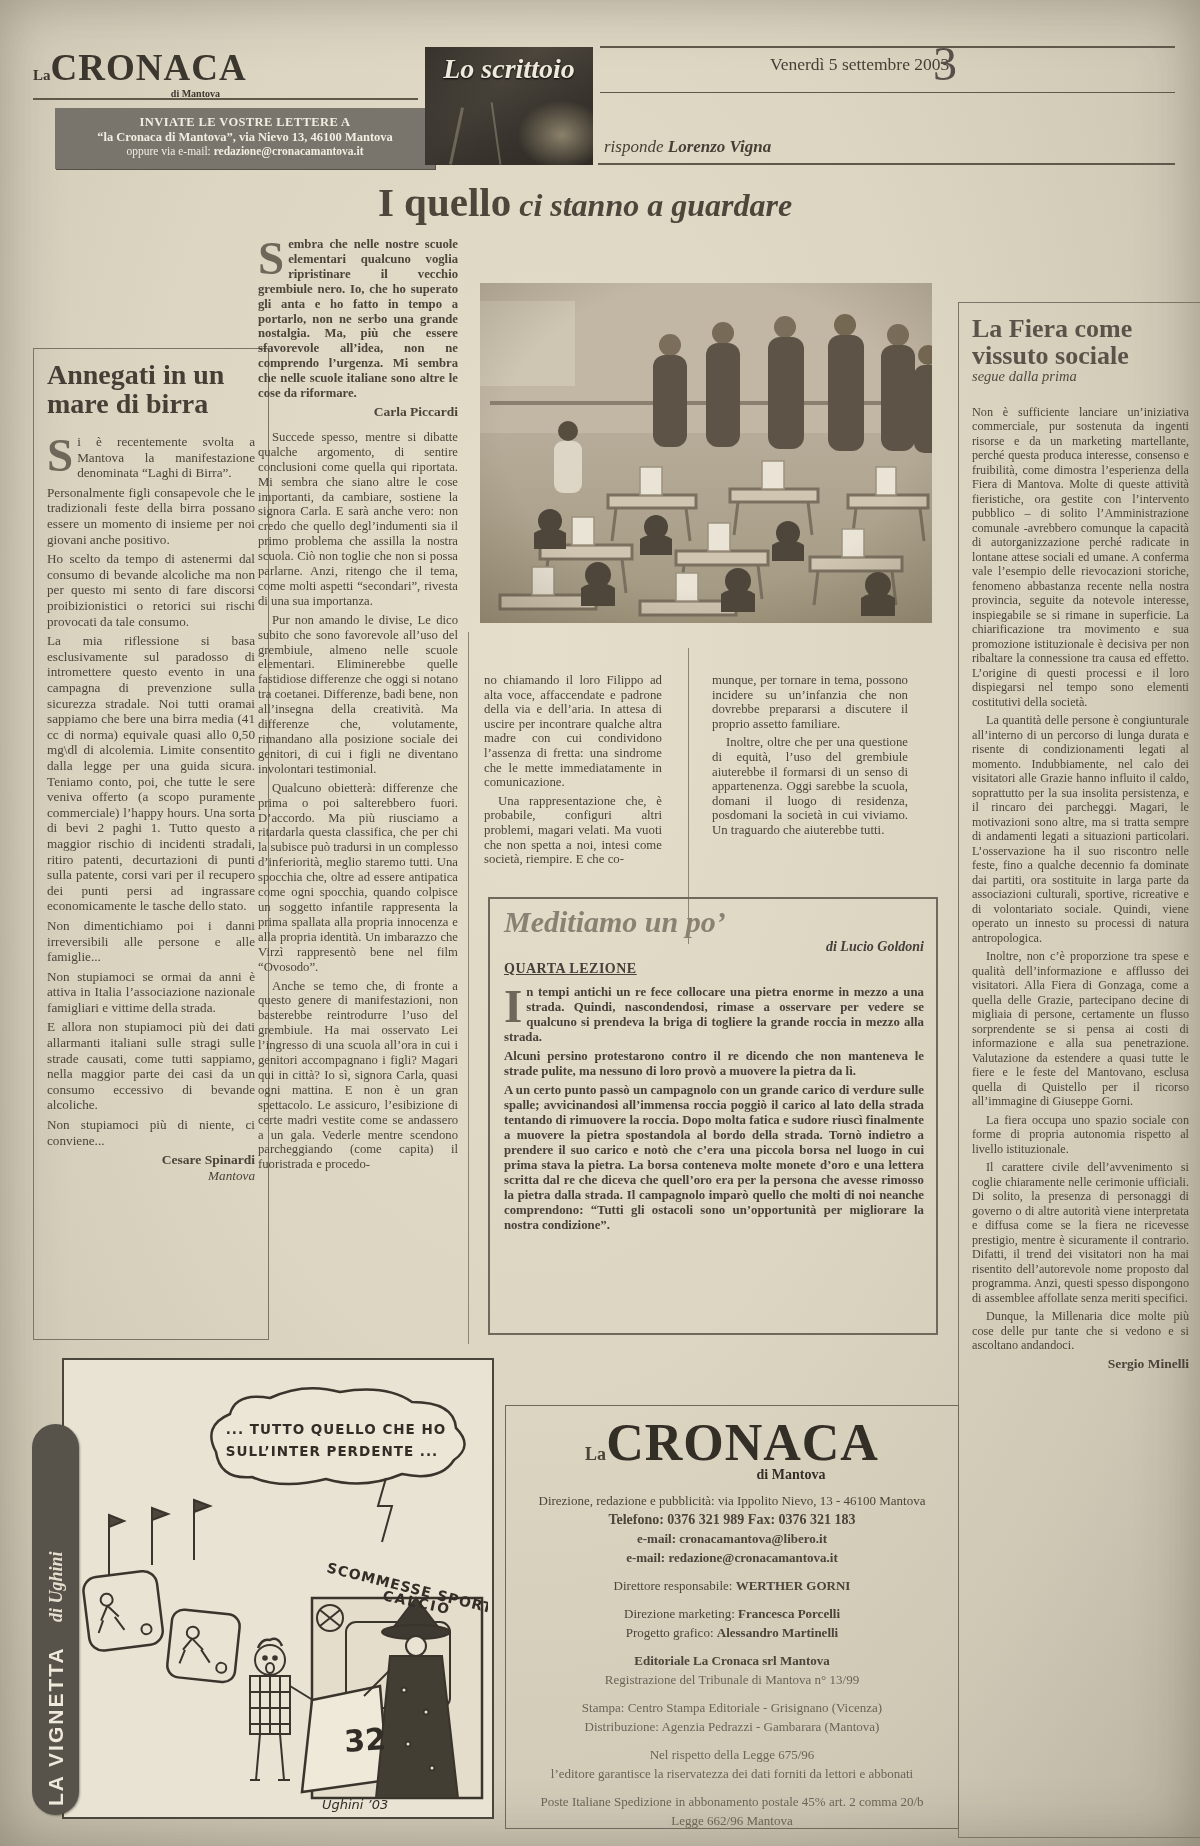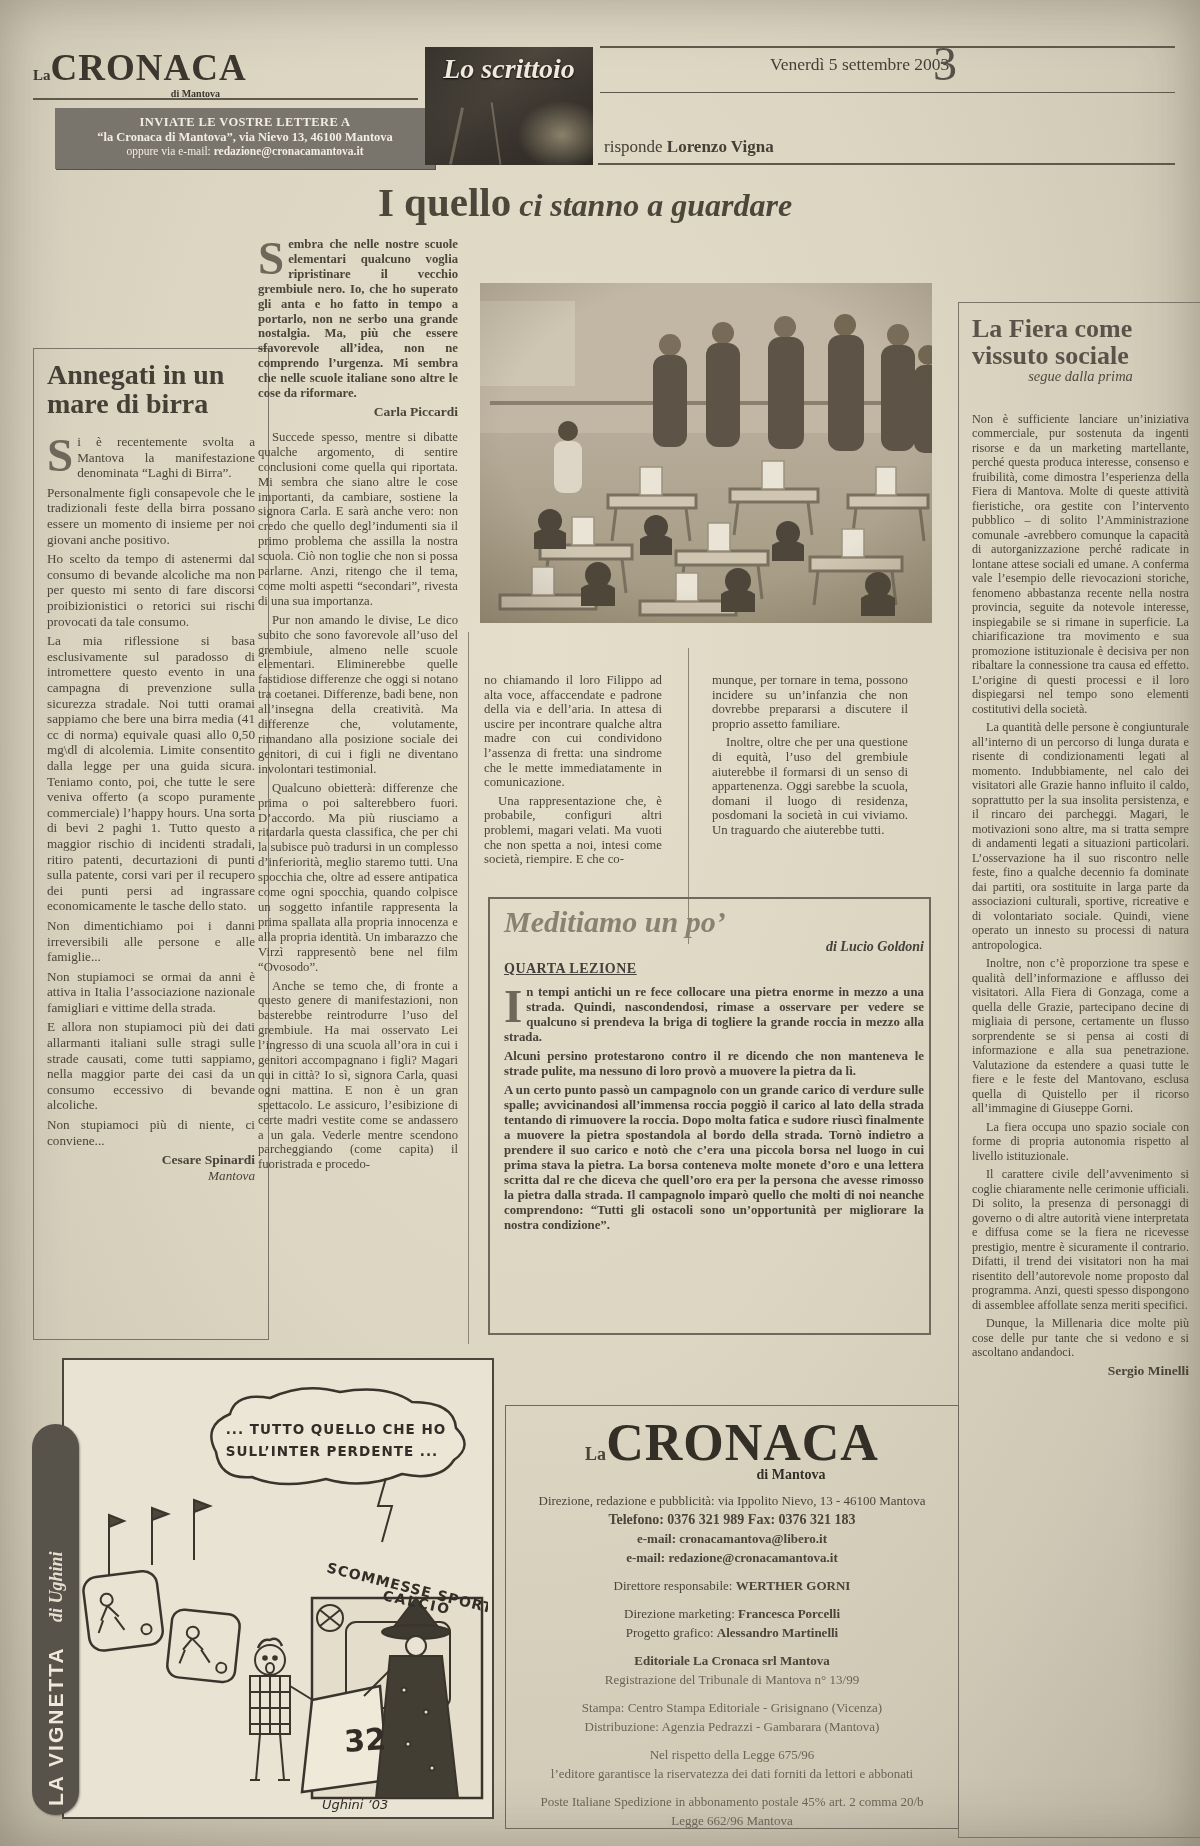--- a/index.html
+++ b/index.html
@@ -21,21 +21,21 @@
   .letters-box .l3 b{font-weight:bold;}
   .scrittoio{background:linear-gradient(135deg,#37332c 0%,#58524733 40%,#2e2a24 100%),linear-gradient(#4a443b,#332f29);
              overflow:hidden;}
   .scrittoio .title{color:#efe9dc;font-style:italic;font-weight:bold;font-size:28px;text-align:center;margin-top:6px;
                     text-shadow:0 1px 2px #000;}
   .scrittoio .glow{position:absolute;left:55%;top:45%;width:90px;height:70px;border-radius:50%;
                    background:radial-gradient(rgba(210,195,160,.55),transparent 70%);}
   .scrittoio .streak{position:absolute;background:rgba(200,188,160,.35);}
   .date-line{font-size:17.5px;color:#463f35;}
   .page-num{font-size:48px;color:#55504a;font-weight:500;}
-  .byline{font-size:17px;color:#453f35;}
+  .byline{font-style:italic;font-size:17px;color:#453f35;}
   .byline b{font-weight:bold;}
   
   .headline{text-align:center;color:#4d463b;}
   .headline .p1{font-size:41px;font-weight:bold;}
   .headline .p2{font-size:32px;font-weight:bold;font-style:italic;}
   
   .jp{margin:0 0 4px 0;text-align:justify;}
   .ind{text-indent:14px;}
   .dropcap::first-letter{float:left;font-size:47px;line-height:.8;padding:3px 4px 0 0;font-weight:bold;color:#6f675a;}
   .sig{font-weight:bold;text-align:right;margin:2px 0 0 0;}
@@ -43,29 +43,29 @@
   
   .box-art{border:1.5px solid #7c7567;padding:12px 13px;overflow:hidden;}
   .box-art h2{font-size:28px;line-height:1.02;margin:0 0 16px 0;color:#453f36;}
   .left-art{font-size:13.2px;line-height:15.6px;}
   
   .col{overflow:hidden;}
   .col2{font-size:12.7px;line-height:14.9px;}
   .col2 .bold{font-weight:bold;}
   .col34{font-size:12.8px;line-height:14.6px;margin-top:25px;}
   
-  .medit{border:2px solid #6f695d;padding:6px 5px 8px 14px;overflow:hidden;}
+  .medit{border:2px solid #6f695d;padding:6px 12px 8px 14px;overflow:hidden;}
   .medit .mtitle{font-style:italic;font-size:30px;color:#8a8173;font-weight:bold;margin:0;}
   .medit .mauthor{font-style:italic;font-weight:bold;font-size:14px;text-align:right;margin:0 0 6px 0;color:#45403a;}
   .medit .mlesson{font-weight:bold;font-size:14px;letter-spacing:.5px;text-decoration:underline;margin:2px 0 8px 0;color:#45403a;}
   .medit .mbody{font-weight:bold;font-size:12.8px;line-height:15px;color:#47413a;}
   
   .fiera{font-size:12.2px;line-height:14.5px;}
   .fiera h2{font-size:26px;line-height:1.04;margin:0;color:#5b5349;font-weight:600;}
-  .fiera .fsub{font-style:italic;font-size:14.5px;text-align:center;margin:0 0 28px 0;color:#514a40;}
+  .fiera .fsub{font-style:italic;font-size:14.5px;text-align:left;margin:0 0 21px 0;color:#514a40;}
   
   .cartoon-box{background:#e9e3d4;border:2px solid #4b463d;overflow:hidden;}
   .vlabel-bar{background:#57524a;border-radius:24px;box-shadow:1px 1px 2px rgba(40,35,25,.4);}
   .vlabel{position:absolute;white-space:nowrap;transform:rotate(-90deg);transform-origin:left top;}
   .vlabel.t1{font-family:"Liberation Sans",sans-serif;font-weight:bold;font-size:21px;letter-spacing:2px;color:#efe9db;}
   .vlabel.t2{font-style:italic;font-weight:bold;font-size:18px;color:#e6dfcf;}
   
   .colophon{border:1.5px solid #6f695d;text-align:center;padding-top:14px;overflow:hidden;}
   .colophon .clogo{font-size:52px;font-weight:bold;letter-spacing:1px;color:#332e26;line-height:.9;}
   .colophon .clogo-la{font-size:18px;font-weight:bold;}

